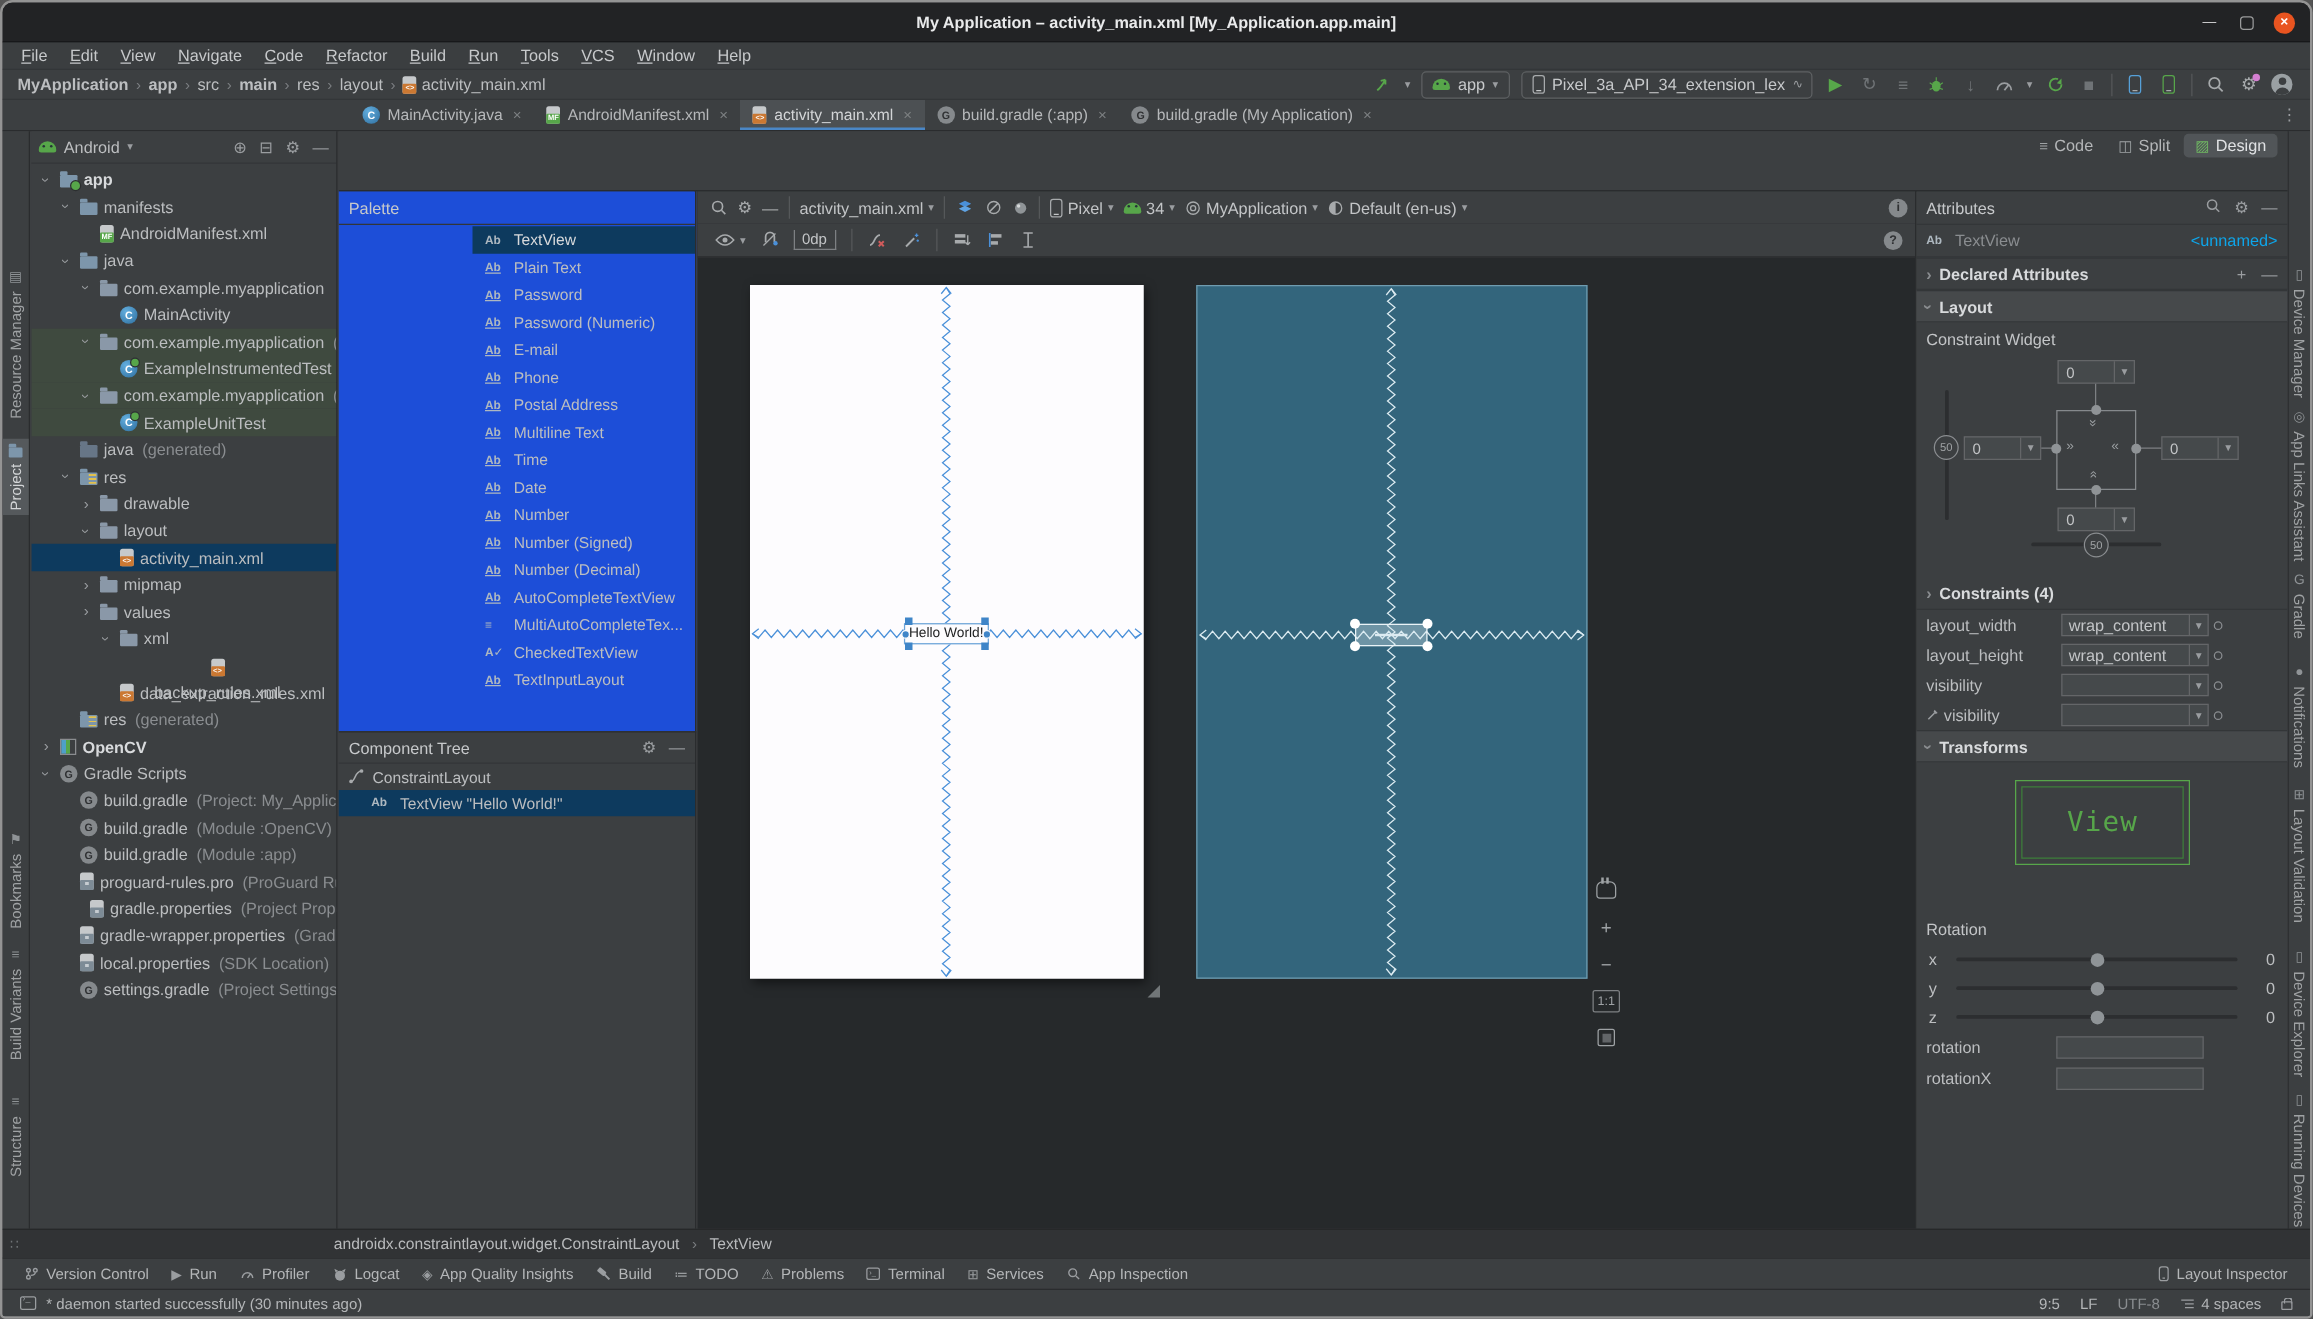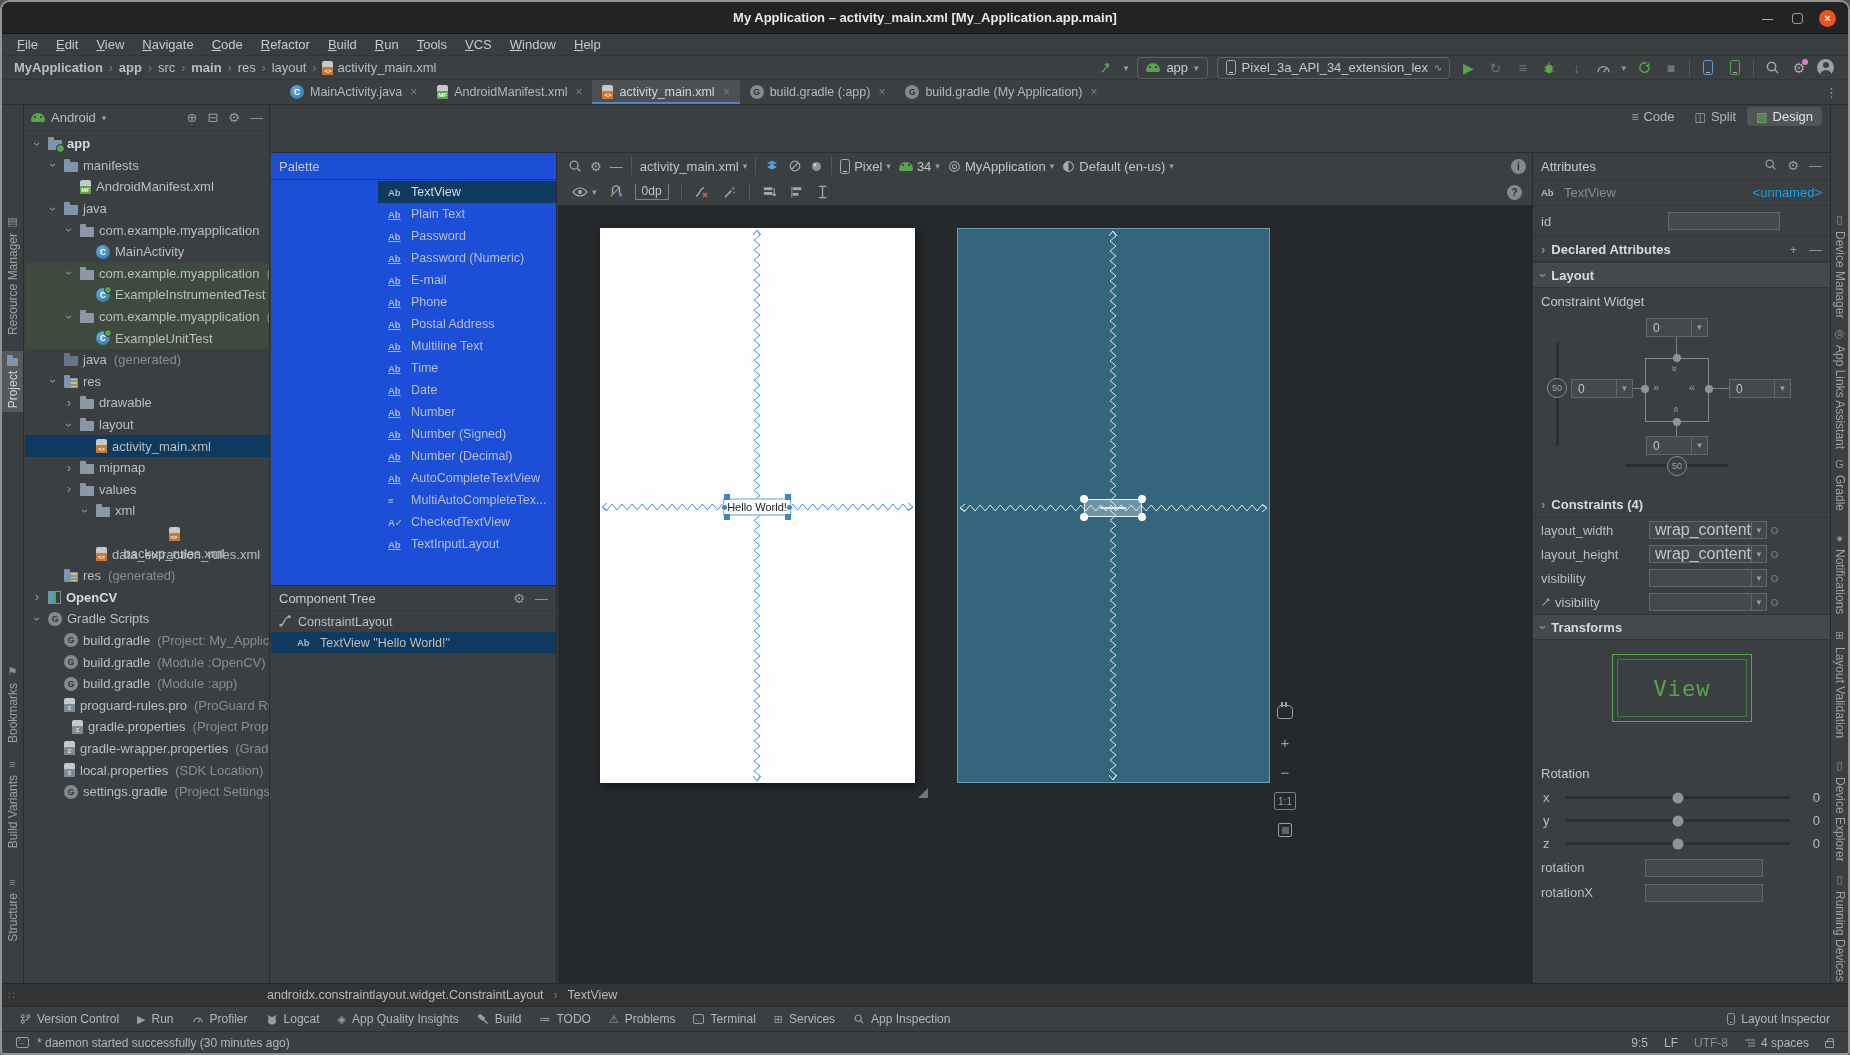--- a/index.html
+++ b/index.html
@@ -164,21 +164,21 @@
 .cwline{position:absolute;background:#7d8083;}
 #cwsq{position:absolute;left:112px;top:44px;width:64px;height:64px;border:1px solid #85898c;}
 .cwdot{position:absolute;width:8px;height:8px;border-radius:50%;background:#8f9396;}
 .cwg{position:absolute;color:#9a9ea1;font-size:11px;letter-spacing:-1px;}
 .badge50{position:absolute;width:20px;height:20px;border-radius:50%;border:1px solid #8a8d90;background:#3c3f41;color:#9fa2a4;font-size:9px;display:flex;align-items:center;justify-content:center;}
 .track{position:absolute;background:#2c2e30;border-radius:2px;}
 
 .vrow{height:24px;display:flex;align-items:center;padding:0 8px;gap:4px;}
 .vrow .vlbl{width:104px;color:#bcbec0;display:flex;align-items:center;gap:4px;}
 .vcombo{width:118px;height:18px;border:1px solid #646668;background:#45494b;display:flex;align-items:center;}
-.vcombo .cval{flex:1;padding-left:5px;font-size:16px;color:#c3c5c7;white-space:nowrap;}
+.vcombo .cval{flex:1;padding-left:5px;font-size:13px;color:#c3c5c7;white-space:nowrap;}
 .vcombo .carr{width:15px;border-left:1px solid #646668;display:flex;align-items:center;justify-content:center;color:#9a9da0;font-size:8px;height:100%;}
 .dotc{width:7px;height:7px;border:1px solid #8a8d90;border-radius:50%;}
 
 #vprev{position:relative;height:120px;}
 #vbox{position:absolute;left:79px;top:14px;width:140px;height:68px;border:1px solid #57a64a;}
 #vbox::before{content:"";position:absolute;inset:4px;border:1px solid #3c7f3a;}
 #vbox span{position:absolute;inset:0;display:flex;align-items:center;justify-content:center;color:#57a64a;font-family:"DejaVu Sans Mono",monospace;font-size:22px;letter-spacing:1px;}
 
 .srow{height:23px;display:flex;align-items:center;padding:0 10px;gap:8px;}
 .srow .slbl{width:14px;color:#bcbec0;}
@@ -917,24 +917,20 @@
         </span>
         <span>⚙</span>
         <span>—</span>
       </span>
     </div>
     <div id="acomp" class="arow">
       <span class="pi">Ab</span>
       <span class="dim">TextView</span>
       <span class="nm">&lt;unnamed&gt;</span>
     </div>
-    <div id="aid" class="arow">
-      <span>id</span>
-      <span class="ainput"></span>
-    </div>
     <div class="sechdr">
       <span class="dim">›</span>
         <span>Declared Attributes</span>
       <span class="plus">
           <span>+</span>
           <span>—</span>
         </span>
     </div>
     <div class="sechdr bar">
       <span class="dim rot90">›</span>

